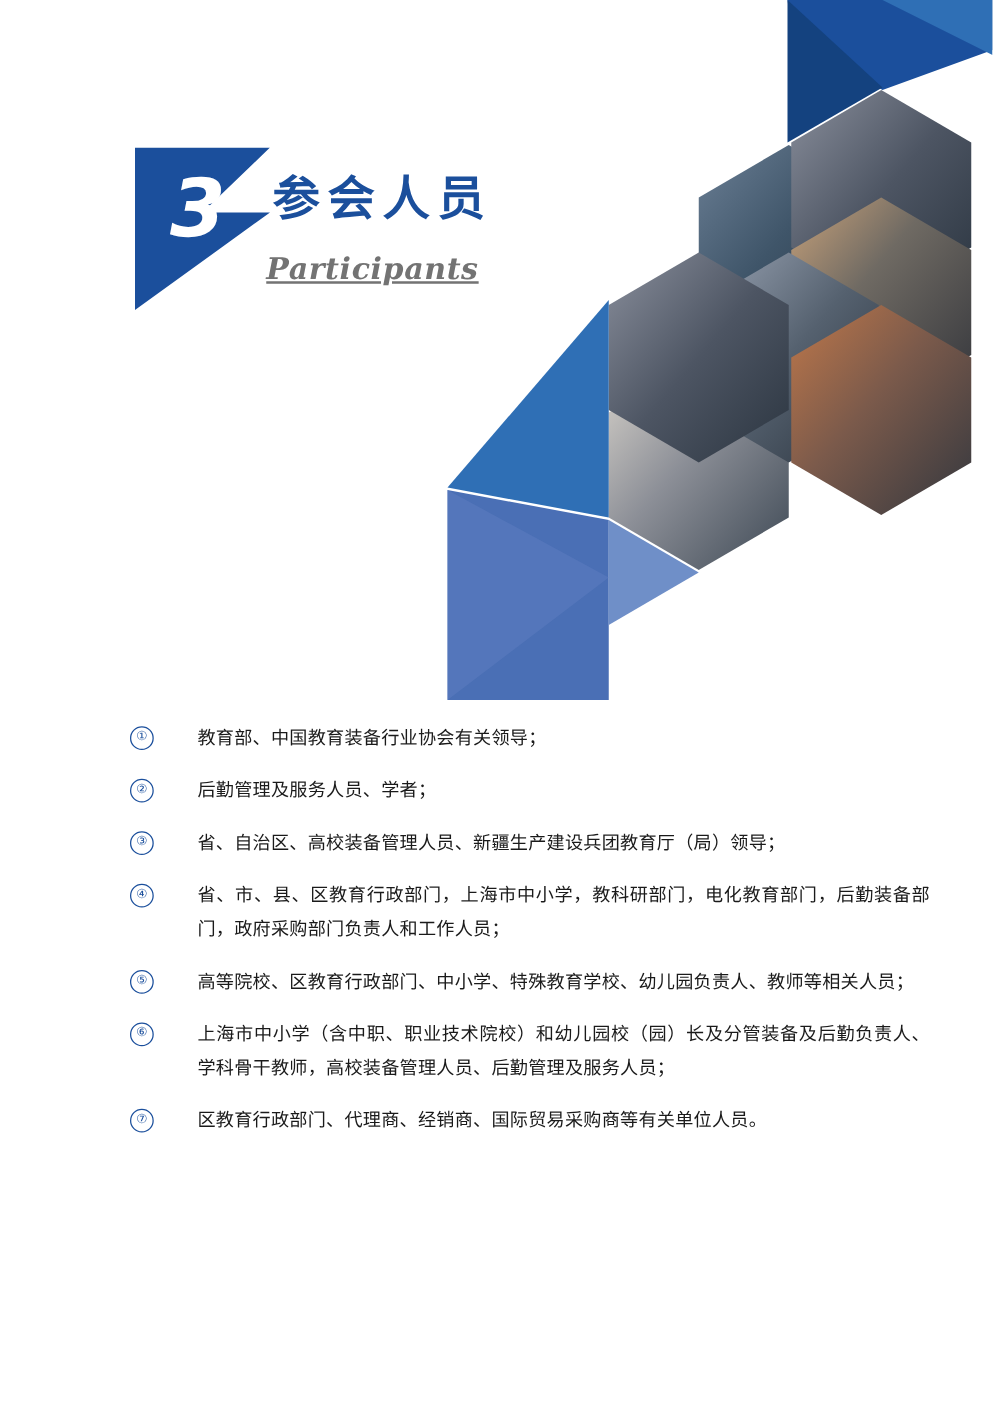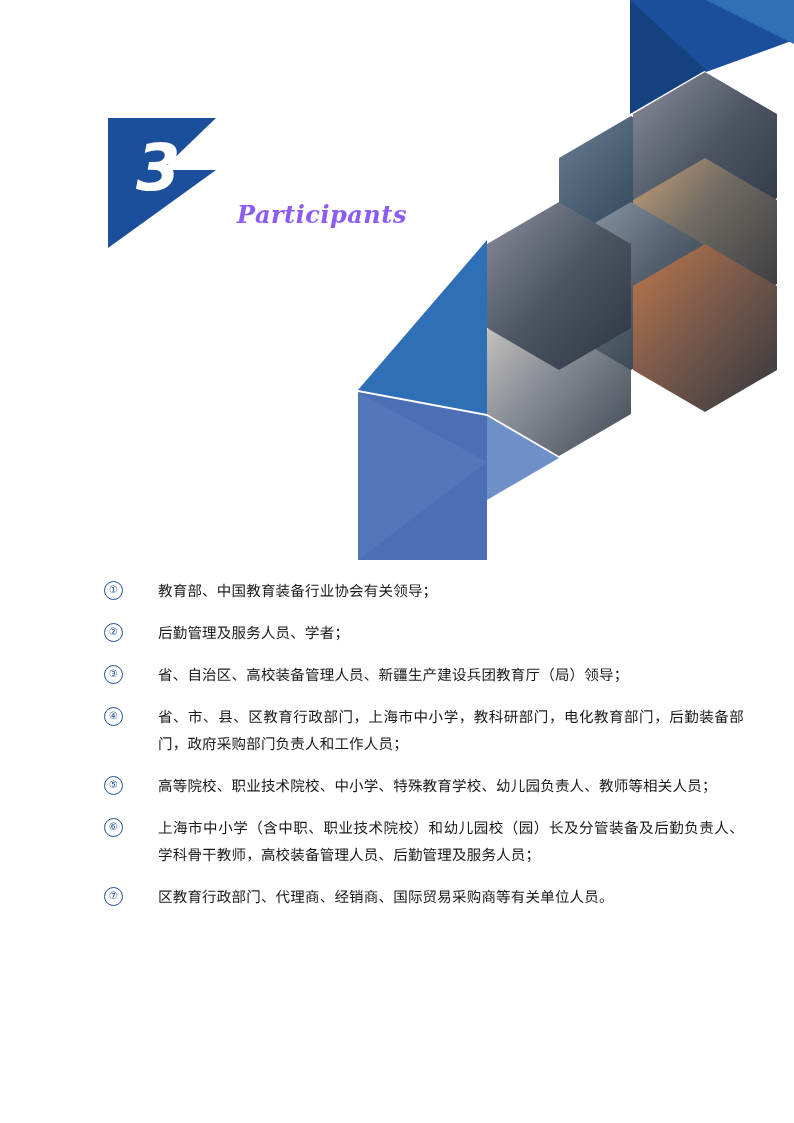--- a/index.html
+++ b/index.html
@@ -64,29 +64,30 @@
     top: 22px;
     font-size: 38px;
     font-weight: 700;
     color: #1b4f9c;
     letter-spacing: 6px;
     line-height: 1.1;
     white-space: nowrap;
   }
   .section-subtitle {
     position: absolute;
-    left: 129px;
+    left: 105px;
     top: 82px;
     font-family: "DejaVu Serif", serif;
     font-size: 24px;
     font-weight: 700;
     font-style: italic;
-    color: #8b5cf6;
+    color: #737373;
     letter-spacing: 0.5px;
     white-space: nowrap;
+    text-decoration: underline;
   }
 
   
   .list {
     position: absolute;
     left: 104px;
     top: 578px;
     width: 640px;
   }
   .list-item {
@@ -198,20 +199,21 @@
 
       <polygon points="358,392 487,462 358,560" fill="#5c7cc0" opacity="0.55"></polygon>
     </g>
   </svg>
 
   <div class="section-head">
     <svg class="section-mark" viewBox="0 0 108 130" width="108" height="130" xmlns="http://www.w3.org/2000/svg">
       <polygon points="0,0 108,0 54,52 108,52 0,130" fill="#1b4f9c"></polygon>
     </svg>
     <div class="section-number">3</div>
+    <div class="section-title">参会人员</div>
     <div class="section-subtitle">Participants</div>
   </div>
 </div>
 
 <div class="list">
 
   <div class="list-item">
     <span class="item-num">①</span>
     <span class="item-text">教育部、中国教育装备行业协会有关领导；</span>
   </div>
@@ -226,21 +228,21 @@
     <span class="item-text">省、自治区、高校装备管理人员、新疆生产建设兵团教育厅（局）领导；</span>
   </div>
 
   <div class="list-item">
     <span class="item-num">④</span>
     <span class="item-text">省、市、县、区教育行政部门，上海市中小学，教科研部门，电化教育部门，后勤装备部门，政府采购部门负责人和工作人员；</span>
   </div>
 
   <div class="list-item">
     <span class="item-num">⑤</span>
-    <span class="item-text">高等院校、职业技术院校、中小学、特殊教育学校、幼儿园负责人、教师等相关人员；</span>
+    <span class="item-text">高等院校、区教育行政部门、中小学、特殊教育学校、幼儿园负责人、教师等相关人员；</span>
   </div>
 
   <div class="list-item">
     <span class="item-num">⑥</span>
     <span class="item-text">上海市中小学（含中职、职业技术院校）和幼儿园校（园）长及分管装备及后勤负责人、学科骨干教师，高校装备管理人员、后勤管理及服务人员；</span>
   </div>
 
   <div class="list-item">
     <span class="item-num">⑦</span>
     <span class="item-text">区教育行政部门、代理商、经销商、国际贸易采购商等有关单位人员。</span>

